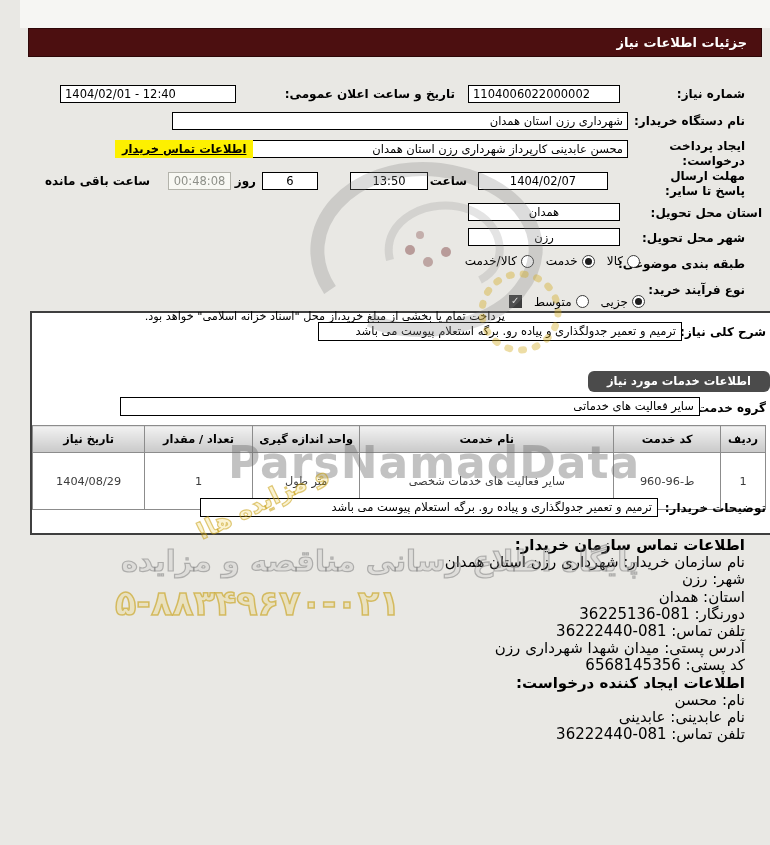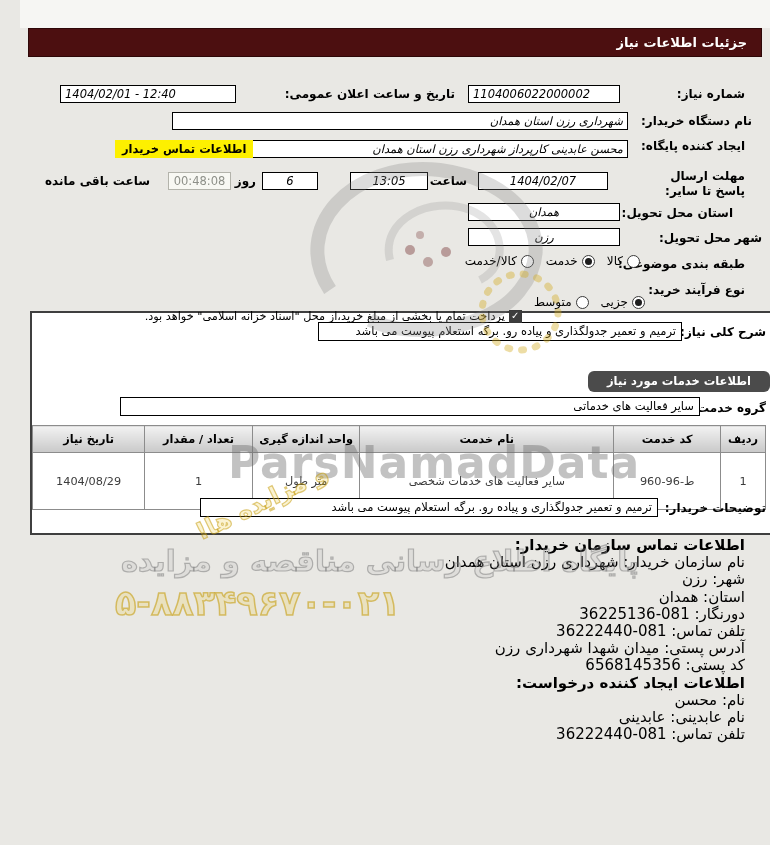--- a/index.html
+++ b/index.html
@@ -7,30 +7,30 @@
         font-family:"DejaVu Sans",sans-serif;overflow:hidden;}
   .topstrip{position:absolute;top:0;left:0;right:0;height:28px;background:#f6f6f3;}
   .titlebar{position:absolute;top:28px;left:8px;right:8px;height:29px;background:#4c0f10;
             border:1px solid #2e0707;color:#fff;font-size:13px;font-weight:bold;line-height:28px;
             padding-right:14px;text-align:right;box-sizing:border-box;}
   .flabel{position:absolute;font-size:12px;font-weight:bold;color:#000;white-space:nowrap;z-index:5;}
   .flabel.wrap{white-space:normal;width:104px;text-align:right;line-height:15px;}
   .ftext{position:absolute;font-size:12px;font-weight:bold;color:#000;white-space:nowrap;z-index:5;}
   .finput{position:absolute;background:#fff;border:1px solid #000;height:18px;box-sizing:border-box;
           font-size:11.5px;line-height:16px;padding:0 4px;color:#000;overflow:hidden;
-          white-space:nowrap;z-index:5;font-style:italic;}
+          white-space:nowrap;z-index:5;}
   .finput.center{text-align:center;direction:ltr;}
   .finput.ltrleft{direction:ltr;text-align:left;}
   .finput.rtl{text-align:right;}
   .link-highlight{position:absolute;background:#fdf000;color:#000;font-size:11.5px;font-weight:bold;
-          height:18px;line-height:18px;padding:0 7px;cursor:pointer;white-space:nowrap;z-index:5;}
+          height:18px;line-height:18px;padding:0 7px;cursor:pointer;white-space:nowrap;z-index:5;text-decoration:underline;}
   .timer{position:absolute;border:1px solid #b3b3ab;background:#f8f8f3;color:#8e9089;font-size:11.5px;
          height:18px;line-height:16px;text-align:center;box-sizing:border-box;direction:ltr;z-index:5;}
   .optrow{position:absolute;display:flex;align-items:center;gap:12px;direction:rtl;z-index:5;}
-  .opt{display:flex;align-items:flex-end;gap:4px;}
+  .opt{display:flex;align-items:center;gap:4px;}
   .optlabel{font-size:12px;color:#000;white-space:nowrap;}
   .optlabel.small{font-size:11.3px;margin-top:30px;}
   .radio{width:13px;height:13px;border:1px solid #3a3a3a;border-radius:50%;background:#fff;
          display:inline-block;position:relative;box-sizing:border-box;flex:none;}
   .radio.checked::after{content:"";position:absolute;top:2px;left:2px;right:2px;bottom:2px;
          border-radius:50%;background:#1d1d1d;}
   .checkbox{width:13px;height:13px;border:1px solid #3a3a3a;background:#fff;display:inline-block;
          position:relative;box-sizing:border-box;flex:none;}
   .checkbox.checked{background:#3d3d3d;}
   .checkbox.checked::after{content:"✓";color:#fff;font-size:10px;position:absolute;top:-1px;left:1px;}
@@ -72,41 +72,41 @@
 <div class="page">
 
   <div class="topstrip"></div>
   <div class="titlebar">جزئیات اطلاعات نیاز</div>
 
   <div class="flabel" style="top:87px;right:25px">شماره نیاز:</div>
   <div class="finput ltrleft" style="top:85px;right:150px;width:152px">1104006022000002</div>
   <div class="flabel" style="top:87px;right:315px">تاریخ و ساعت اعلان عمومی:</div>
   <div class="finput ltrleft" style="top:85px;left:40px;width:176px">1404/02/01 - 12:40</div>
 
-  <div class="flabel" style="top:114px;right:18px">نام دستگاه خریدار:</div>
+  <div class="flabel" style="top:114px;right:25px">نام دستگاه خریدار:</div>
   <div class="finput rtl" style="top:112px;right:142px;width:456px">شهرداری رزن استان همدان</div>
 
-  <div class="flabel wrap" style="top:139px;right:25px">ایجاد کننده پایگاه:</div>
+  <div class="flabel wrap" style="top:139px;right:25px">ایجاد پرداخت درخواست:</div>
   <div class="finput rtl" style="top:140px;right:142px;width:406px">محسن عابدینی کارپرداز شهرداری رزن استان همدان</div>
   <div class="link-highlight" style="top:140px;left:95px">اطلاعات تماس خریدار</div>
 
   <div class="flabel wrap" style="top:169px;right:25px">مهلت ارسال پاسخ تا سایر:</div>
   <div class="finput center" style="top:172px;right:162px;width:130px">1404/02/07</div>
   <div class="ftext" style="top:174px;right:303px">ساعت</div>
-  <div class="finput center" style="top:172px;right:342px;width:78px">13:05</div>
+  <div class="finput center" style="top:172px;right:342px;width:78px">13:50</div>
   <div class="finput center" style="top:172px;right:452px;width:56px">6</div>
   <div class="ftext" style="top:174px;right:514px">روز</div>
   <div class="ftext" style="top:174px;right:548px">و</div>
   <div class="timer" style="top:172px;left:148px;width:63px">00:48:08</div>
   <div class="ftext" style="top:174px;left:25px">ساعت باقی مانده</div>
 
-  <div class="flabel" style="top:206px;right:37px">استان محل تحویل:</div>
+  <div class="flabel" style="top:206px;right:8px">استان محل تحویل:</div>
   <div class="finput center" style="top:203px;right:150px;width:152px">همدان</div>
 
-  <div class="flabel" style="top:231px;right:8px">شهر محل تحویل:</div>
+  <div class="flabel" style="top:231px;right:25px">شهر محل تحویل:</div>
   <div class="finput center" style="top:228px;right:150px;width:152px">رزن</div>
 
   <div class="flabel" style="top:257px;right:25px">طبقه بندی موضوعی:</div>
   <div class="optrow" style="top:254px;right:130px">
     <span class="opt">
       <span class="radio"></span>
       <span class="optlabel">کالا</span>
     </span>
     <span class="opt">
       <span class="radio checked"></span>

